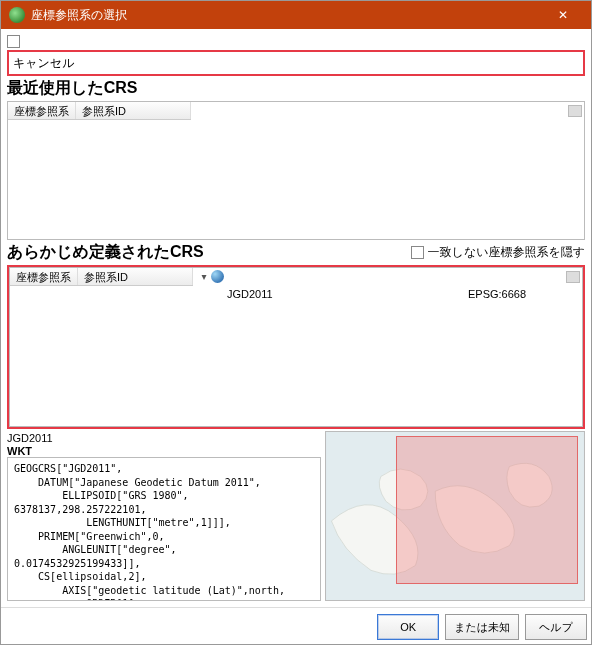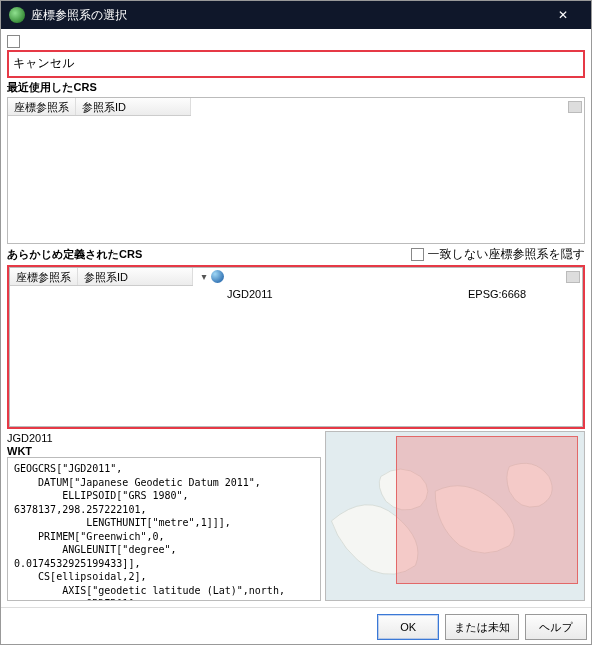--- a/index.html
+++ b/index.html
@@ -1,30 +1,30 @@
 <!DOCTYPE html>
 <html><head>
   <meta charset="utf-8">
   <style>
     * { box-sizing: border-box; margin: 0; padding: 0; }
     body { font-family: "MS PGothic", "Meiryo", sans-serif; font-size: 12px; background: #f0f0f0; width: 592px; height: 645px; overflow: hidden; }
     .window { width: 592px; height: 645px; background: #fff; border: 1px solid #999; display: flex; flex-direction: column; }
-    .titlebar { background: #0f172a; color: #fff; height: 28px; display: flex; align-items: center; padding: 0 8px; }
+    .titlebar { background: #c2410c; color: #fff; height: 28px; display: flex; align-items: center; padding: 0 8px; }
     .titlebar .icon { width: 16px; height: 16px; margin-right: 6px; border-radius: 50%; background: radial-gradient(circle at 6px 6px, #8fe08f 0%, #3a8f3a 70%); }
     .titlebar .title { flex: 1; font-size: 12px; }
     .titlebar .close { width: 40px; height: 28px; display: flex; align-items: center; justify-content: center; cursor: pointer; font-size: 12px; font-family: sans-serif; }
     .content { flex: 1; display: flex; flex-direction: column; padding: 6px; gap: 2px; overflow: hidden; }
     .row-inline { display: flex; align-items: center; gap: 4px; }
     .checkbox { width: 13px; height: 13px; border: 1px solid #888; background: #fff; }
     .filter-row { display: flex; align-items: center; gap: 4px; border: 2px solid #e63946; padding: 2px 4px; height: 28px; }
     .filter-wrap { flex: 1; position: relative; display: flex; }
     .filter-wrap input { width: 100%; border: 1px solid #aaa; padding: 2px 22px; height: 20px; font-size: 12px; }
     .filter-wrap .search-ico { position: absolute; left: 4px; top: 50%; transform: translateY(-50%); width: 14px; height: 14px; color: #888; }
     .filter-wrap .clear-ico { position: absolute; right: 4px; top: 50%; transform: translateY(-50%); width: 14px; height: 14px; color: #888; cursor: pointer; display:flex; align-items:center; justify-content:center; font-size:10px;}
-    .section-label { font-weight: bold; font-size: 11px; }
+    .section-label { font-weight: bold; font-size: 16px; }
     .pane { border: 1px solid #bbb; background: #fff; display: flex; flex-direction: row; overflow: hidden; }
     .pane .head { display: flex; background: linear-gradient(#fdfdfd,#ececec); border-bottom: 1px solid #ccc; height: 18px; font-size: 11px; }
     .pane .head .col { padding: 2px 6px; border-right: 1px solid #ddd; }
     .col-name { flex: 1; }
     .col-id { width: 115px; }
     .pane .body { flex: 1; overflow: auto; position: relative; background: #fff; }
     .recent-pane { height: 150px; }
     .scroll-bottom { height: 14px; border-top: 1px solid #ddd; background: linear-gradient(#f7f7f7,#eee); position: relative; }
     .scroll-bottom::before { content:""; position:absolute; left:2px; top:2px; width:12px; height:10px; background:#ddd; border:1px solid #bbb;}
     .scroll-bottom::after { content:""; position:absolute; right:2px; top:2px; width:12px; height:10px; background:#ddd; border:1px solid #bbb;}

